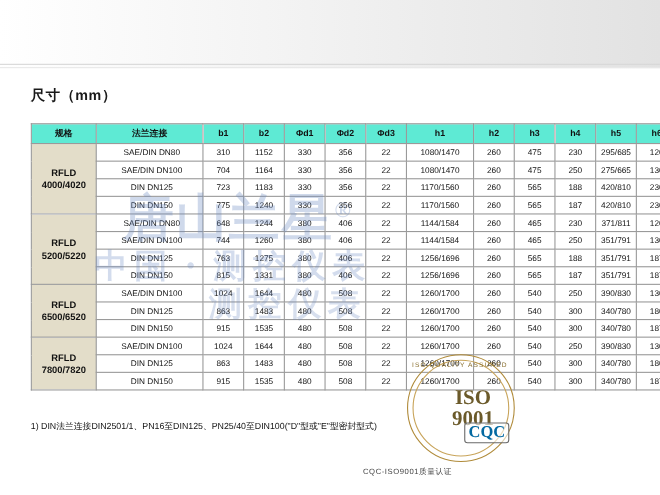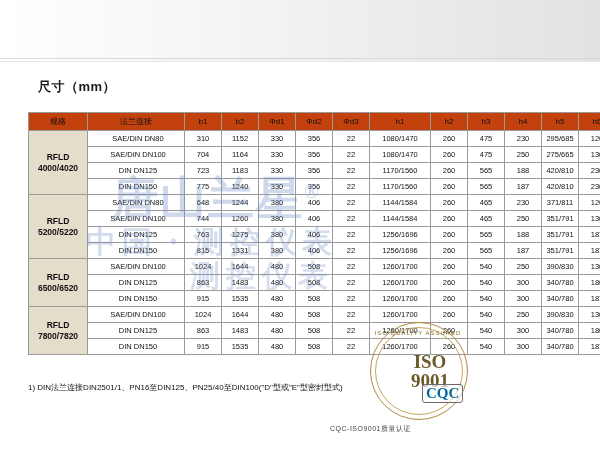--- a/index.html
+++ b/index.html
@@ -13,40 +13,40 @@
   
   #topband{
     position:absolute;left:0;top:0;width:600px;height:62px;
     background:linear-gradient(to right,#ffffff 0%,#f4f4f4 40%,#ebebeb 70%,#e2e2e2 100%);
   }
   #topband .line1{position:absolute;left:0;top:58px;width:600px;height:1px;background:#d8d8d8;}
   #topband .line2{position:absolute;left:0;top:61px;width:600px;height:1px;background:#e8e8e8;}
 
   #title{
     position:absolute;left:28px;top:78px;
-    font-size:13px;font-weight:bold;color:#1a1a1a;letter-spacing:.5px;margin-left:10px;
+    font-size:13px;font-weight:bold;color:#1a1a1a;letter-spacing:.5px;
   }
 
   
   #tablewrap{position:absolute;left:28px;top:112px;width:546px;}
   table{border-collapse:collapse;width:546px;table-layout:fixed;}
   th,td{
     border:1px solid #9a9a9a;
     font-size:7.5px;
     color:#111;
     padding:0 2px;
     height:15px;
     line-height:15px;
     text-align:center;
     white-space:nowrap;
     overflow:hidden;
   }
   thead th{
-    background:#c2410c;
-    font-weight:normal;
+    background:#5eead4;
+    font-weight:bold;
     font-size:8px;
     height:17px;line-height:17px;
   }
   td.group{
     background:#e3ddc9;
     font-weight:bold;
     font-size:8.5px;
     line-height:11px;
     white-space:normal;
   }

